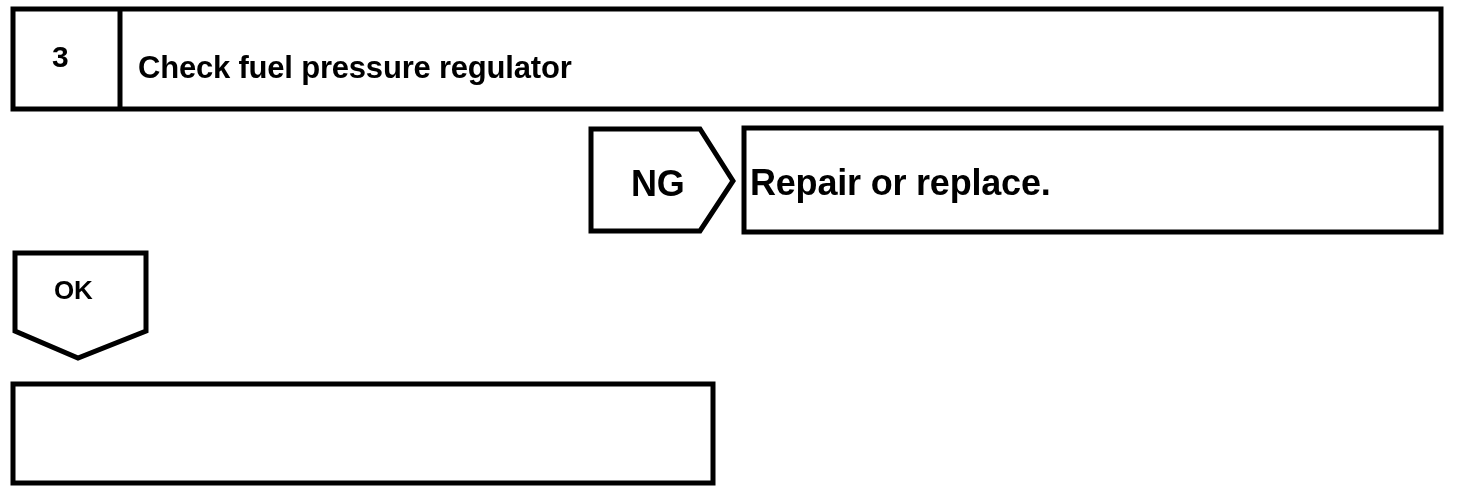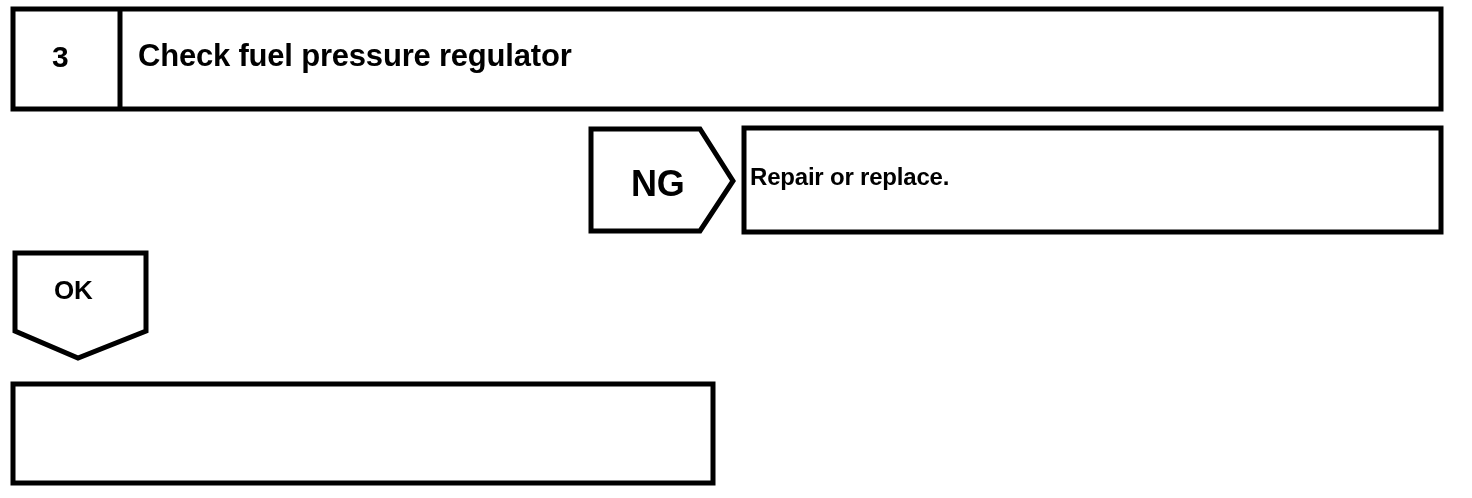--- a/index.html
+++ b/index.html
@@ -33,32 +33,32 @@
     line-height: 1;
     letter-spacing: -0.2px;
   }
   .txt-step-number {
     left: 52px;
     top: 42px;
     font-size: 30px;
   }
   .txt-step-title {
     left: 138px;
-    top: 40px;
+    top: 52px;
     font-size: 31px;
   }
   .txt-ng-label {
     left: 631px;
     top: 166px;
     font-size: 36px;
   }
   .txt-ng-outcome {
     left: 750px;
     top: 165px;
-    font-size: 24px;
+    font-size: 36px;
   }
   .txt-ok-label {
     left: 54px;
     top: 277px;
     font-size: 26px;
   }
   .txt-final-action {
     left: 40px;
     top: 420px;
     font-size: 30px;

